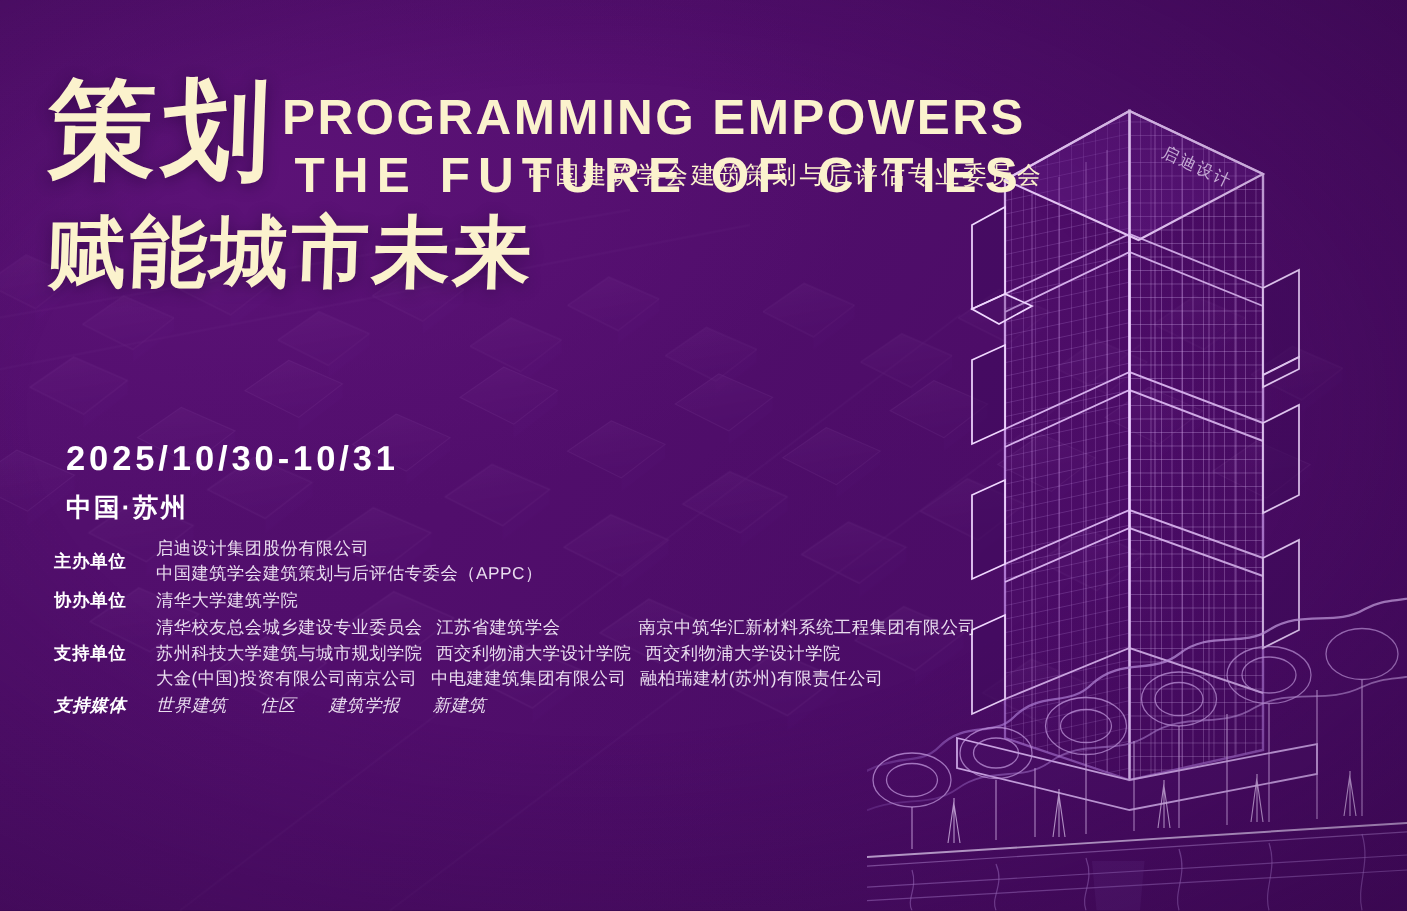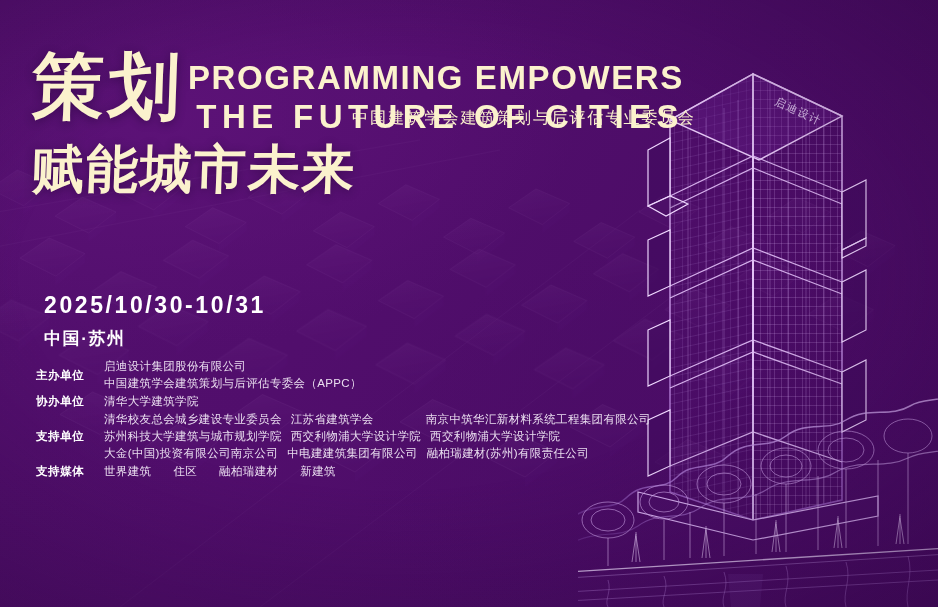--- a/index.html
+++ b/index.html
@@ -150,21 +150,21 @@
     font-size: 11.5px;
     line-height: 17px;
     letter-spacing: 0.35px;
     white-space: nowrap;
     opacity: 0.96;
   }
   .credit-line .item { display: inline-block; }
   .credit-line .gap-s { display: inline-block; width: 9px; }
   .credit-line .gap-m { display: inline-block; width: 20px; }
   .credit-line .gap-l { display: inline-block; width: 52px; }
-  .media-row { margin-top: 0; }
+  .media-row { margin-top: 0; font-style: italic; }
   .media-row .gap-m { width: 22px; }
 </style>
 </head>
 <body>
 
 <div id="poster">
 
   <svg class="bg-texture" viewBox="0 0 938 607" preserveAspectRatio="xMidYMid slice">
     <defs>
       <linearGradient id="roofFade" x1="0" y1="0" x2="0.3" y2="1">
@@ -415,18 +415,18 @@
         <div class="credit-label">支持单位</div>
         <div class="credit-values">
           <div class="credit-line"><span class="item">清华校友总会城乡建设专业委员会</span><span class="gap-s"></span><span class="item">江苏省建筑学会</span><span class="gap-l"></span><span class="item">南京中筑华汇新材料系统工程集团有限公司</span></div>
           <div class="credit-line"><span class="item">苏州科技大学建筑与城市规划学院</span><span class="gap-s"></span><span class="item">西交利物浦大学设计学院</span><span class="gap-s"></span><span class="item">西交利物浦大学设计学院</span></div>
           <div class="credit-line"><span class="item">大金(中国)投资有限公司南京公司</span><span class="gap-s"></span><span class="item">中电建建筑集团有限公司</span><span class="gap-s"></span><span class="item">融柏瑞建材(苏州)有限责任公司</span></div>
         </div>
       </div>
       <div class="credit-row media-row">
         <div class="credit-label">支持媒体</div>
         <div class="credit-values">
-          <div class="credit-line"><span class="item">世界建筑</span><span class="gap-m"></span><span class="item">住区</span><span class="gap-m"></span><span class="item">融柏瑞建材</span><span class="gap-m"></span><span class="item">新建筑</span></div>
+          <div class="credit-line"><span class="item">世界建筑</span><span class="gap-m"></span><span class="item">住区</span><span class="gap-m"></span><span class="item">建筑学报</span><span class="gap-m"></span><span class="item">新建筑</span></div>
         </div>
       </div>
     </div>
 
 </div>
 
 </body></html>

